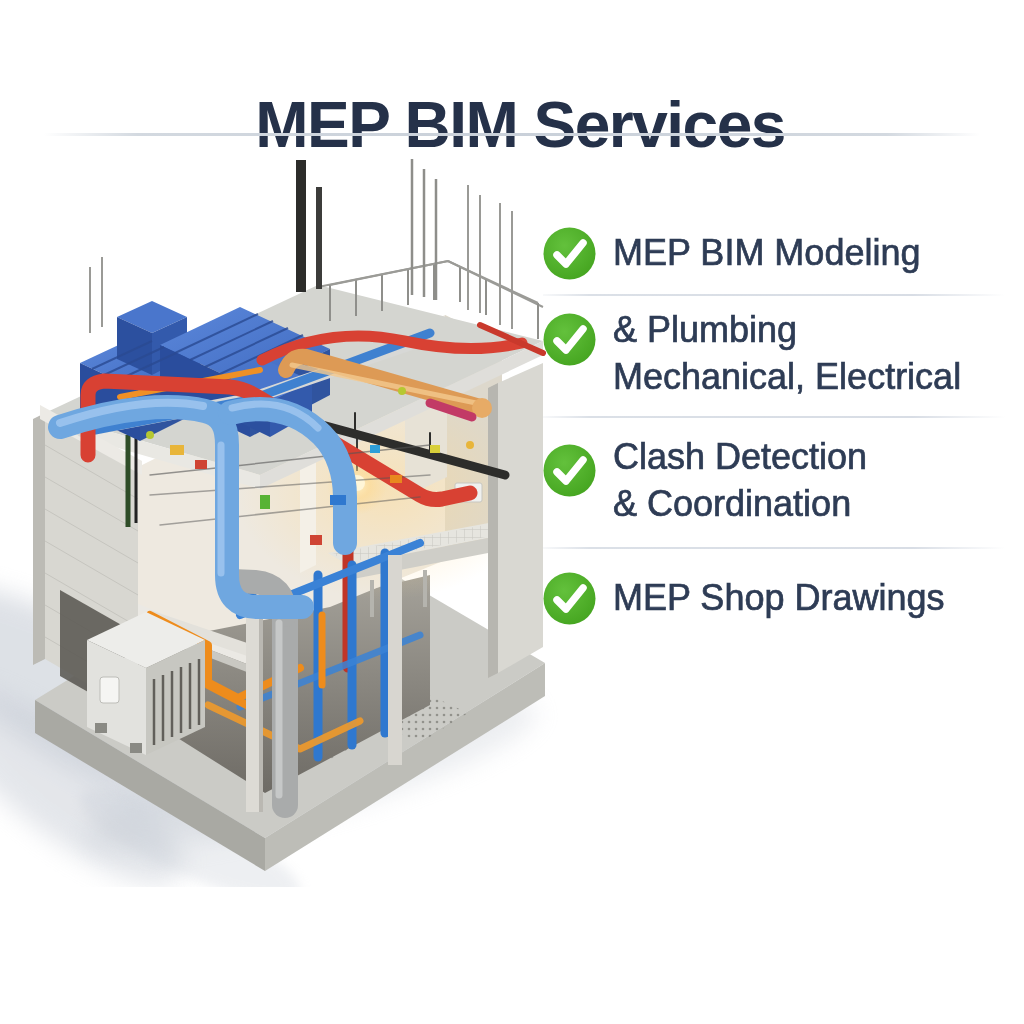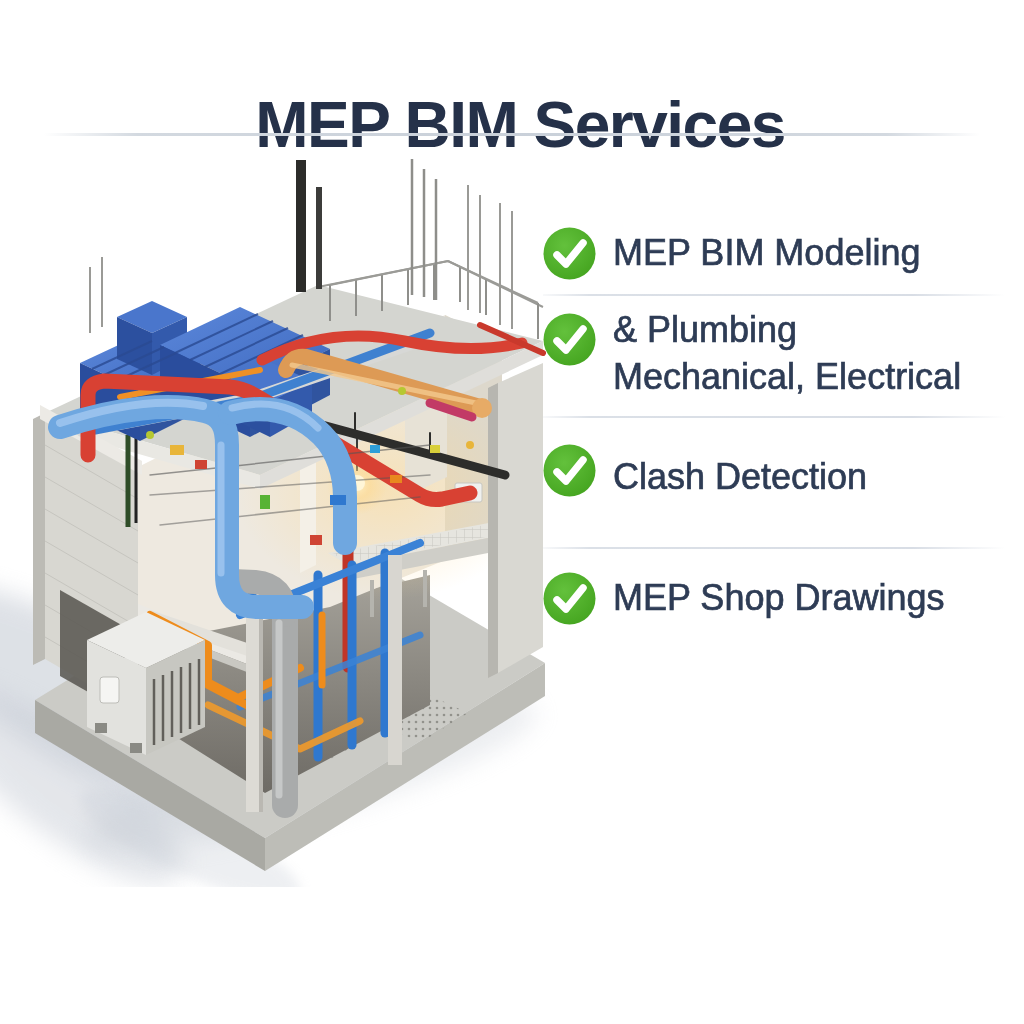--- a/index.html
+++ b/index.html
@@ -30,21 +30,21 @@
     font-size:36px;color:#2e3c55;line-height:1.3;
     -webkit-text-stroke:0.7px #2e3c55;
     white-space:nowrap;
   }
   .item-1{top:63px;height:90px;}
   .item-2{top:160px;height:112px;align-items:flex-start;}
   .item-2 .check{margin-top:8px;}
   .item-2 .label{margin-top:2px;}
   .item-3{top:287px;height:116px;align-items:flex-start;}
   .item-3 .check{margin-top:12px;}
-  .item-3 .label{margin-top:22px;}
+  .item-3 .label{margin-top:2px;}
   .item-4{top:413px;height:80px;justify-content:flex-end;}
   .list-divider{
     position:absolute;left:0;width:462px;height:2px;
     background:linear-gradient(to right,
       rgba(219,224,231,.2), #dbe0e7 10%, #d8dde5 80%, rgba(219,224,231,0));
   }
   .div-1{top:149px;} .div-2{top:271px;} .div-3{top:402px;}
 </style>
 </head>
 <body>
@@ -330,20 +330,21 @@
   </div>
   <div class="list-divider div-2"></div>
 
   <div class="service-item item-3">
     <svg class="check" viewBox="0 0 53 53">
       <circle cx="26.5" cy="26.5" r="26" fill="url(#g1)"></circle>
       <path d="M14 28 L23 37 L40 16" fill="none" stroke="#ffffff" stroke-width="7.5" stroke-linecap="round" stroke-linejoin="round"></path>
     </svg>
     <div class="label">
       <div>Clash Detection</div>
+        <div>&amp; Coordination</div>
     </div>
   </div>
   <div class="list-divider div-3"></div>
 
   <div class="service-item item-4">
     <svg class="check" viewBox="0 0 53 53">
       <circle cx="26.5" cy="26.5" r="26" fill="url(#g1)"></circle>
       <path d="M14 28 L23 37 L40 16" fill="none" stroke="#ffffff" stroke-width="7.5" stroke-linecap="round" stroke-linejoin="round"></path>
     </svg>
     <div class="label">

